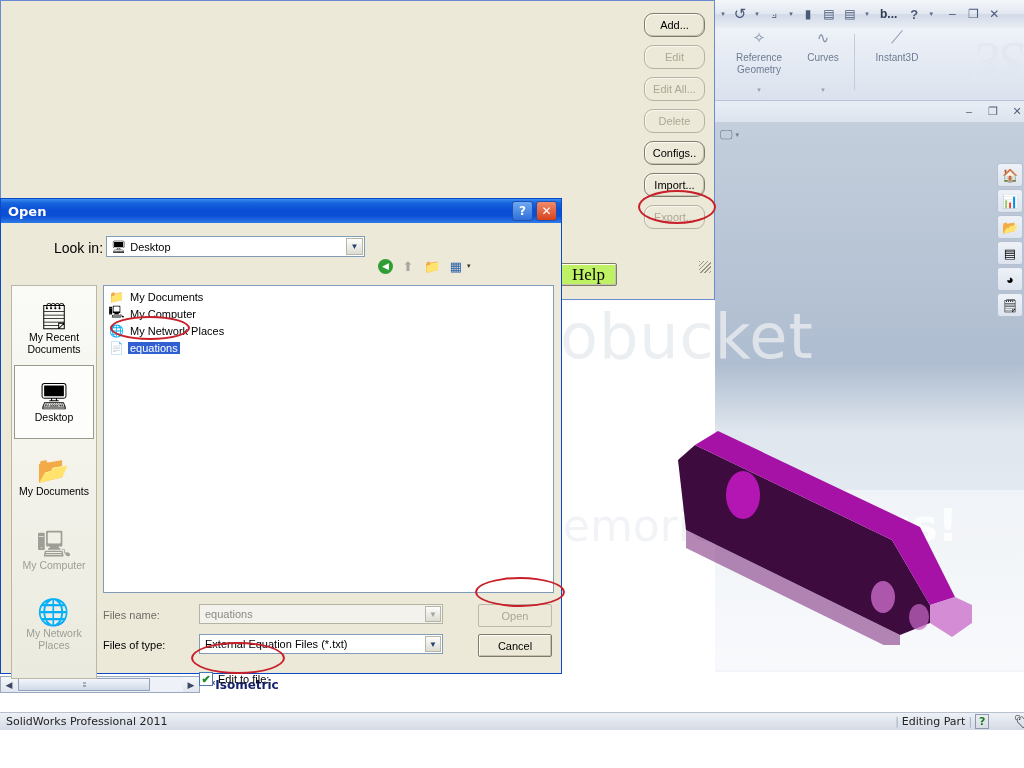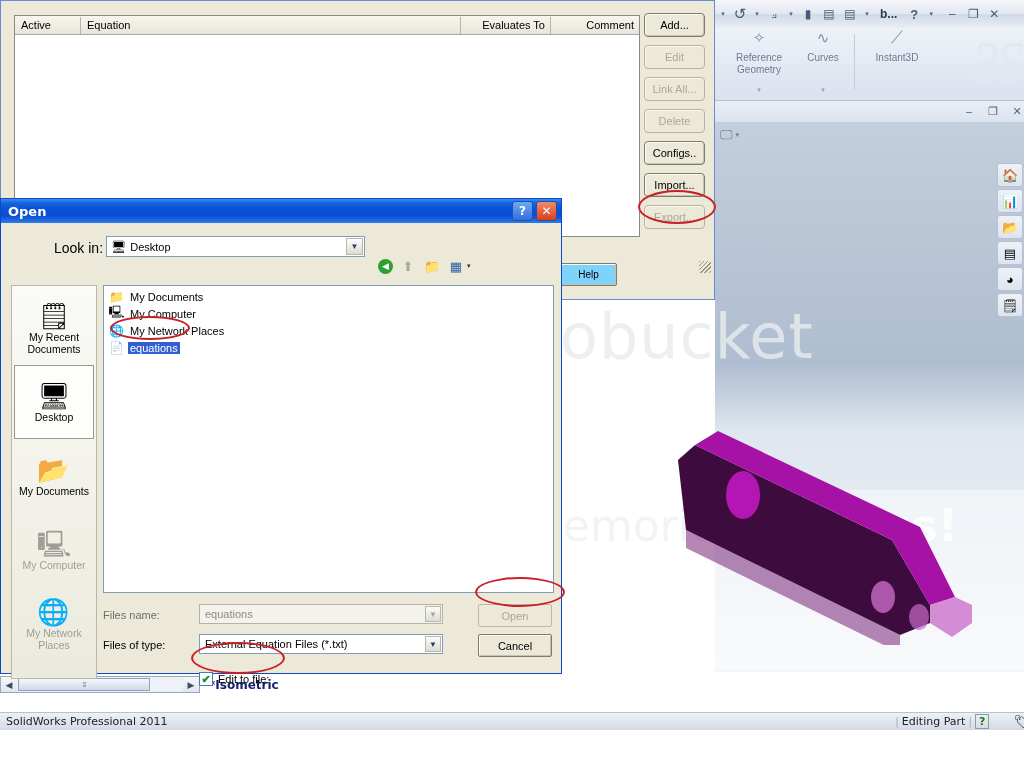--- a/index.html
+++ b/index.html
@@ -80,27 +80,27 @@
     display:flex;align-items:center;padding-left:6px;color:#ffffff;font-weight:bold;font-size:13px;
     font-family:"DejaVu Sans",sans-serif;letter-spacing:.2px;}
   #eq-body{position:relative;height:274px;}
   #eq-grid{position:absolute;left:13px;top:14px;width:626px;height:222px;
     background:#ffffff;border:1px solid #8a8a8a;box-sizing:border-box;}
   #eq-head{height:18px;background:linear-gradient(180deg,#f7f6ef,#e8e6da);
     border-bottom:1px solid #a6a6a6;display:flex;align-items:center;color:#000;font-size:11px;}
   .eq-col{height:17px;display:flex;align-items:center;padding-left:6px;border-right:1px solid #b6b4a8;box-sizing:border-box;}
   #eq-btns{position:absolute;left:643px;top:12px;width:62px;}
   .eq-btn{width:59px;height:22px;margin-bottom:8px;border:1px solid #7b7b6e;background:#ece9d8;
-    border-radius:4px;font-size:11px;color:#000;display:flex;align-items:center;justify-content:center;
+    border-radius:9px;font-size:11px;color:#000;display:flex;align-items:center;justify-content:center;
     box-shadow:inset 1px 1px 0 #fffdf4, inset -1px -1px 0 #c6c2ae;}
   .eq-btn.disabled{color:#aba893;border-color:#b5b2a3;box-shadow:inset 1px 1px 0 #faf8ef;}
   #eq-footer{position:absolute;left:480px;top:262px;display:flex;gap:22px;}
-  .eq-fbtn{width:55px;height:21px;border:1px solid #7b7b6e;background:#7dd3fc;border-radius:2px;
-    font-size:10px;display:flex;align-items:center;justify-content:center;
-    box-shadow:inset 1px 1px 0 #fffdf4, inset -1px -1px 0 #c6c2ae;}
+  .eq-fbtn{width:55px;height:21px;border:1px solid #7b7b6e;background:#bef264;border-radius:2px;
+    font-size:17px;display:flex;align-items:center;justify-content:center;
+    box-shadow:inset 1px 1px 0 #fffdf4, inset -1px -1px 0 #c6c2ae;font-family:Liberation Serif, serif;}
   #eq-grip{position:absolute;right:3px;bottom:2px;width:12px;height:12px;
     background:repeating-linear-gradient(135deg,#9b9784 0 1px,transparent 1px 3px);}
 
   
   #open-dlg{position:absolute;left:0;top:198px;width:562px;height:476px;
     background:#ece9d8;border:1px solid #0a49c8;box-sizing:border-box;}
   #open-title{height:24px;background:linear-gradient(180deg,#3b8ff0 0%,#1765dd 16%,#0a4fd6 45%,#0b4ed4 70%,#2f7ae8 100%);
     display:flex;align-items:center;padding-left:7px;color:#fff;font-weight:bold;font-size:13px;
     font-family:"DejaVu Sans",sans-serif;}
   .tbtn{width:19px;height:18px;margin-left:3px;border:1px solid #2050b0;border-radius:3px;
@@ -248,34 +248,25 @@
     <span>Editing Part</span>
     <span class="sb-pipe">|</span>
     <span style="color:#1a7a1a;font-weight:bold;border:1px solid #8d9aab;padding:0 3px">?</span>
     <span style="margin-left:24px;font-size:13px">🏷</span>
   </div>
 </div>
 
 <div id="eq-dlg">
   <div id="eq-body">
 
-    <div id="eq-grid">
-      <div id="eq-head">
-        <div class="eq-col" style="width:66px">Active</div>
-        <div class="eq-col" style="width:380px">Equation</div>
-        <div class="eq-col" style="width:90px;justify-content:flex-end;padding-right:5px">Evaluates To</div>
-        <div class="eq-col" style="width:88px;justify-content:flex-end;padding-right:5px;border-right:none">Comment</div>
-      </div>
-      <div></div>
-    </div>
 
     <div id="eq-btns">
       <div class="eq-btn">Add...</div>
       <div class="eq-btn disabled">Edit</div>
-      <div class="eq-btn disabled">Link All...</div>
+      <div class="eq-btn disabled">Edit All...</div>
       <div class="eq-btn disabled">Delete</div>
       <div class="eq-btn">Configs..</div>
       <div class="eq-btn">Import...</div>
       <div class="eq-btn disabled">Export...</div>
     </div>
 
     <div id="eq-footer">
       <div class="eq-fbtn">Cancel</div>
       <div class="eq-fbtn">Help</div>
     </div>

